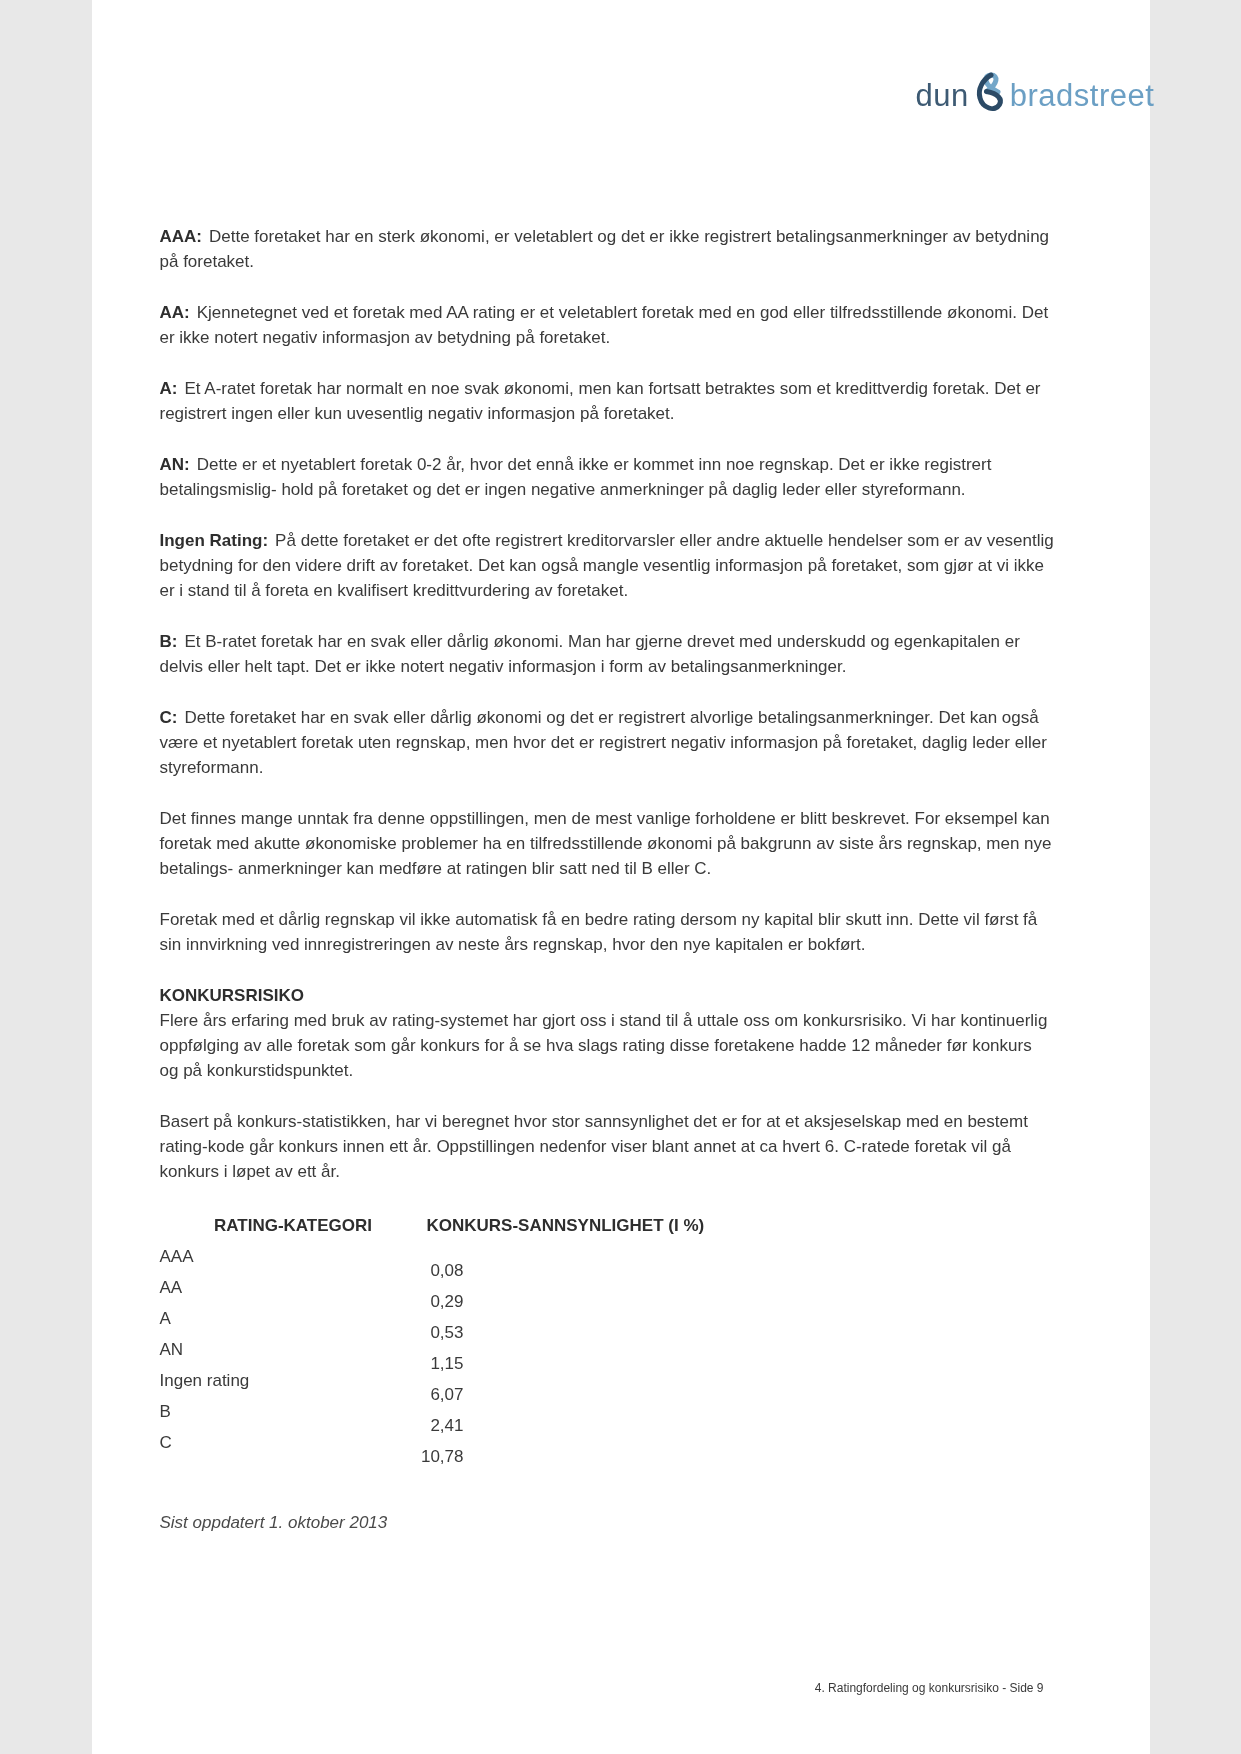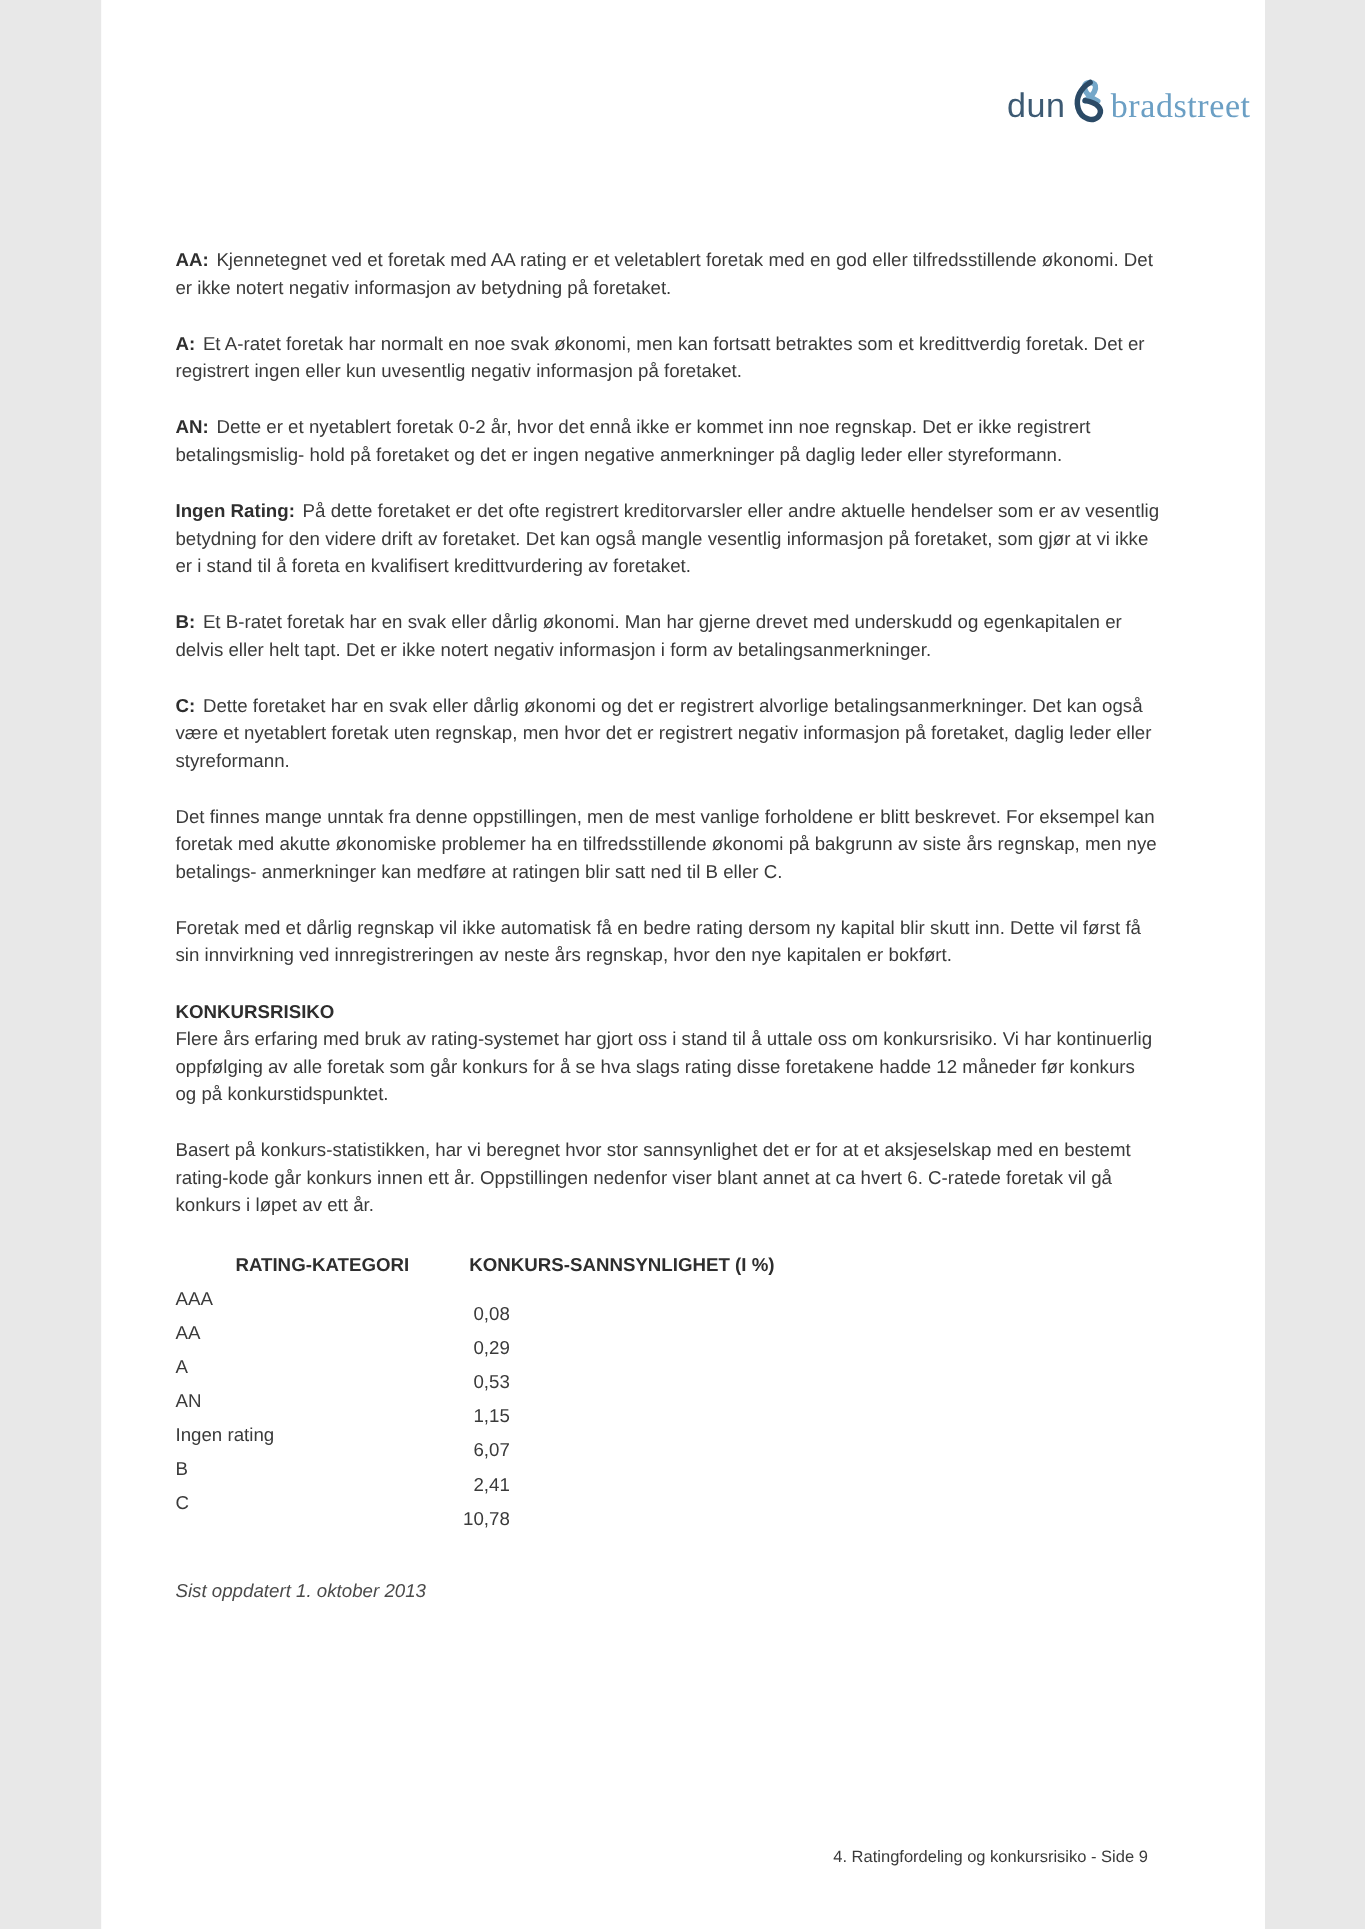--- a/index.html
+++ b/index.html
@@ -20,21 +20,21 @@
     left: 824px;
     display: flex;
     align-items: center;
     font-size: 31px;
     font-weight: 400;
     letter-spacing: 0.5px;
     line-height: 40px;
     white-space: nowrap;
   }
   .logo .dun { color: #3d5a73; }
-  .logo .brad { color: #6b9fc4; font-family: Liberation Serif, serif; }
+  .logo .brad { color: #6b9fc4; }
   .logo .amp-wrap { display: inline-block; width: 38px; height: 44px; margin: -6px 1px 0 2px; }
   
   .content {
     position: absolute;
     top: 224px;
     left: 68px;
     width: 895px;
     font-size: 17px;
     line-height: 25px;
   }
@@ -53,21 +53,21 @@
     margin-top: 52px;
     font-style: italic;
     color: #4a4a4a;
   }
   .footer {
     position: absolute;
     top: 1676px;
     left: 68px;
     width: 884px;
     text-align: right;
-    font-size: 15px;
+    font-size: 12px;
     line-height: 25px;
     color: #3a3a3a;
   }
 </style>
 </head>
 <body>
 
 <div class="page">
 
   <div class="logo">
@@ -76,20 +76,23 @@
       <svg viewBox="0 0 36 44" width="38" height="44">
         <path d="M26 21 C11 14 11.5 4 19 4 C26.5 4 26 13 14.5 20.5" fill="none" stroke="#74a7c9" stroke-width="5" stroke-linecap="round"></path>
         <path d="M19 4 C10.5 9 5.5 18 8 27 C10.5 37 23 41.5 27.5 33.5 C30.5 28 26 22.5 14.5 20.5" fill="none" stroke="#2b4a66" stroke-width="5" stroke-linecap="round"></path>
       </svg>
     </span>
     <span class="brad">bradstreet</span>
   </div>
 
   <div class="content">
 
+    <p class="para">
+      <span class="lbl">AAA:</span><span>Dette foretaket har en sterk økonomi, er veletablert og det er ikke registrert betalingsanmerkninger av betydning på foretaket.</span>
+    </p>
 
     <p class="para">
       <span class="lbl">AA:</span><span>Kjennetegnet ved et foretak med AA rating er et veletablert foretak med en god eller tilfredsstillende økonomi. Det er ikke notert negativ informasjon av betydning på foretaket.</span>
     </p>
 
     <p class="para">
       <span class="lbl">A:</span><span>Et A-ratet foretak har normalt en noe svak økonomi, men kan fortsatt betraktes som et kredittverdig foretak. Det er registrert ingen eller kun uvesentlig negativ informasjon på foretaket.</span>
     </p>
 
     <p class="para">

